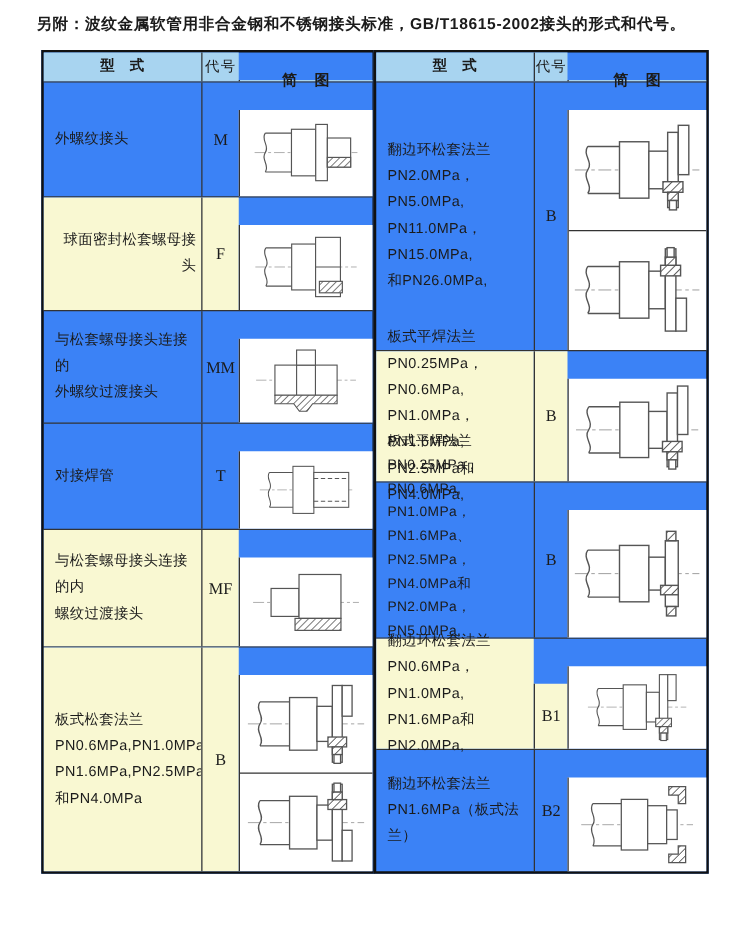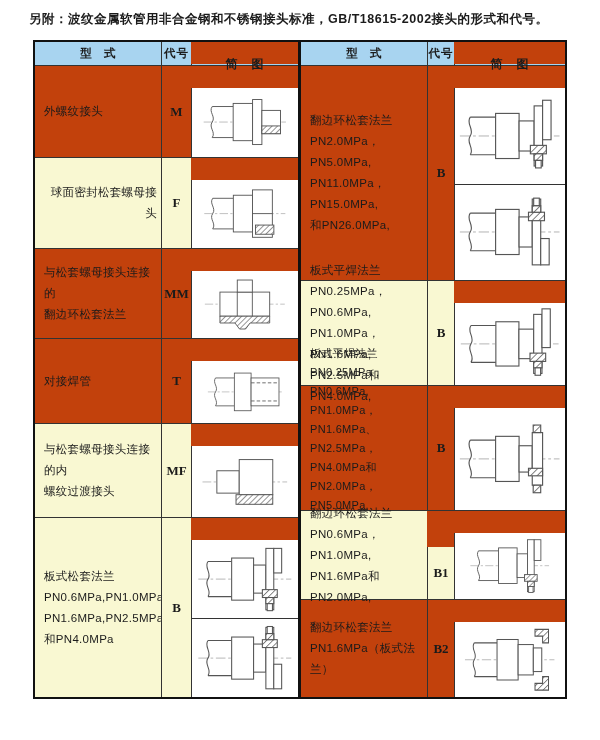--- a/index.html
+++ b/index.html
@@ -6,21 +6,21 @@
   body{
     width:600px;height:740px;position:relative;background:#ffffff;
     font-family:"Liberation Sans","DejaVu Sans",sans-serif;color:#1b1b1b;
     overflow:hidden;
   }
   .page-title{
     position:absolute;left:29px;top:10px;width:556px;
     font-size:12.5px;font-weight:bold;letter-spacing:0.5px;line-height:18px;
   }
   .half-table{
-    position:absolute;top:40px;border:2px solid #111;background:#c2410c;
+    position:absolute;top:40px;border:2px solid #111;background:#3b82f6;
     box-sizing:content-box;
   }
   #tableL{left:33px;width:263px;}
   #tableR{left:299px;width:264px;}
   .tr{display:flex;flex-direction:row;width:100%;box-sizing:border-box;}
   .tr + .tr{border-top:1px solid #333;}
   .td{box-sizing:border-box;min-width:0;}
   .td + .td{border-left:1px solid #333;}
   .th-row{height:23px;}
   .th{
@@ -28,21 +28,21 @@
     font-size:12px;font-weight:bold;letter-spacing:1px;
   }
   .type{
     display:flex;flex-direction:column;justify-content:center;
     padding:4px 4px 4px 9px;font-size:11.5px;line-height:21px;
     white-space:pre-line;letter-spacing:0.3px;
   }
   .code{
     display:flex;align-items:center;justify-content:center;
     font-family:"Liberation Serif","DejaVu Serif",serif;
-    font-size:13px;font-weight:bold;
+    font-size:13px;font-weight:normal;
   }
   .diag{display:flex;flex-direction:column;background:#fff;margin-top:22px;}
   .dwrap{
     flex:1 1 0;min-height:0;display:flex;align-items:center;justify-content:center;
   }
   .dwrap + .dwrap{border-top:1px solid #333;}
   
   #tableL .type{flex:0 0 126px;}
   #tableL .code{flex:0 0 30px;}
   #tableL .diag{flex:1 1 auto;}
@@ -105,21 +105,21 @@
               <rect x="65" y="9" width="26" height="62" fill="#fff"></rect>
               <line x1="65" y1="40" x2="91" y2="40"></line>
               <rect x="69" y="55" width="24" height="12" fill="url(#h1_0)"></rect>
             </g>
           </svg>
         </div>
       </div>
   </div>
   <div class="tr" style="height:90px">
     <div class="td type">与松套螺母接头连接的
-翻边环松套法兰</div>
+外螺纹过渡接头</div>
     <div class="td code">MM</div>
     <div class="td diag">
         <div class="dwrap">
           <svg viewBox="0 0 110 80" preserveAspectRatio="xMidYMid meet" style="width:94%;height:90%;display:block">
             <defs>
               <pattern id="h2_0" width="5" height="5" patternUnits="userSpaceOnUse" patternTransform="rotate(45)">
                 <rect width="5" height="5" fill="#fff"></rect>
                 <line x1="0" y1="0" x2="0" y2="5" stroke="#555555" stroke-width="1.6"></line>
               </pattern>
             </defs>

